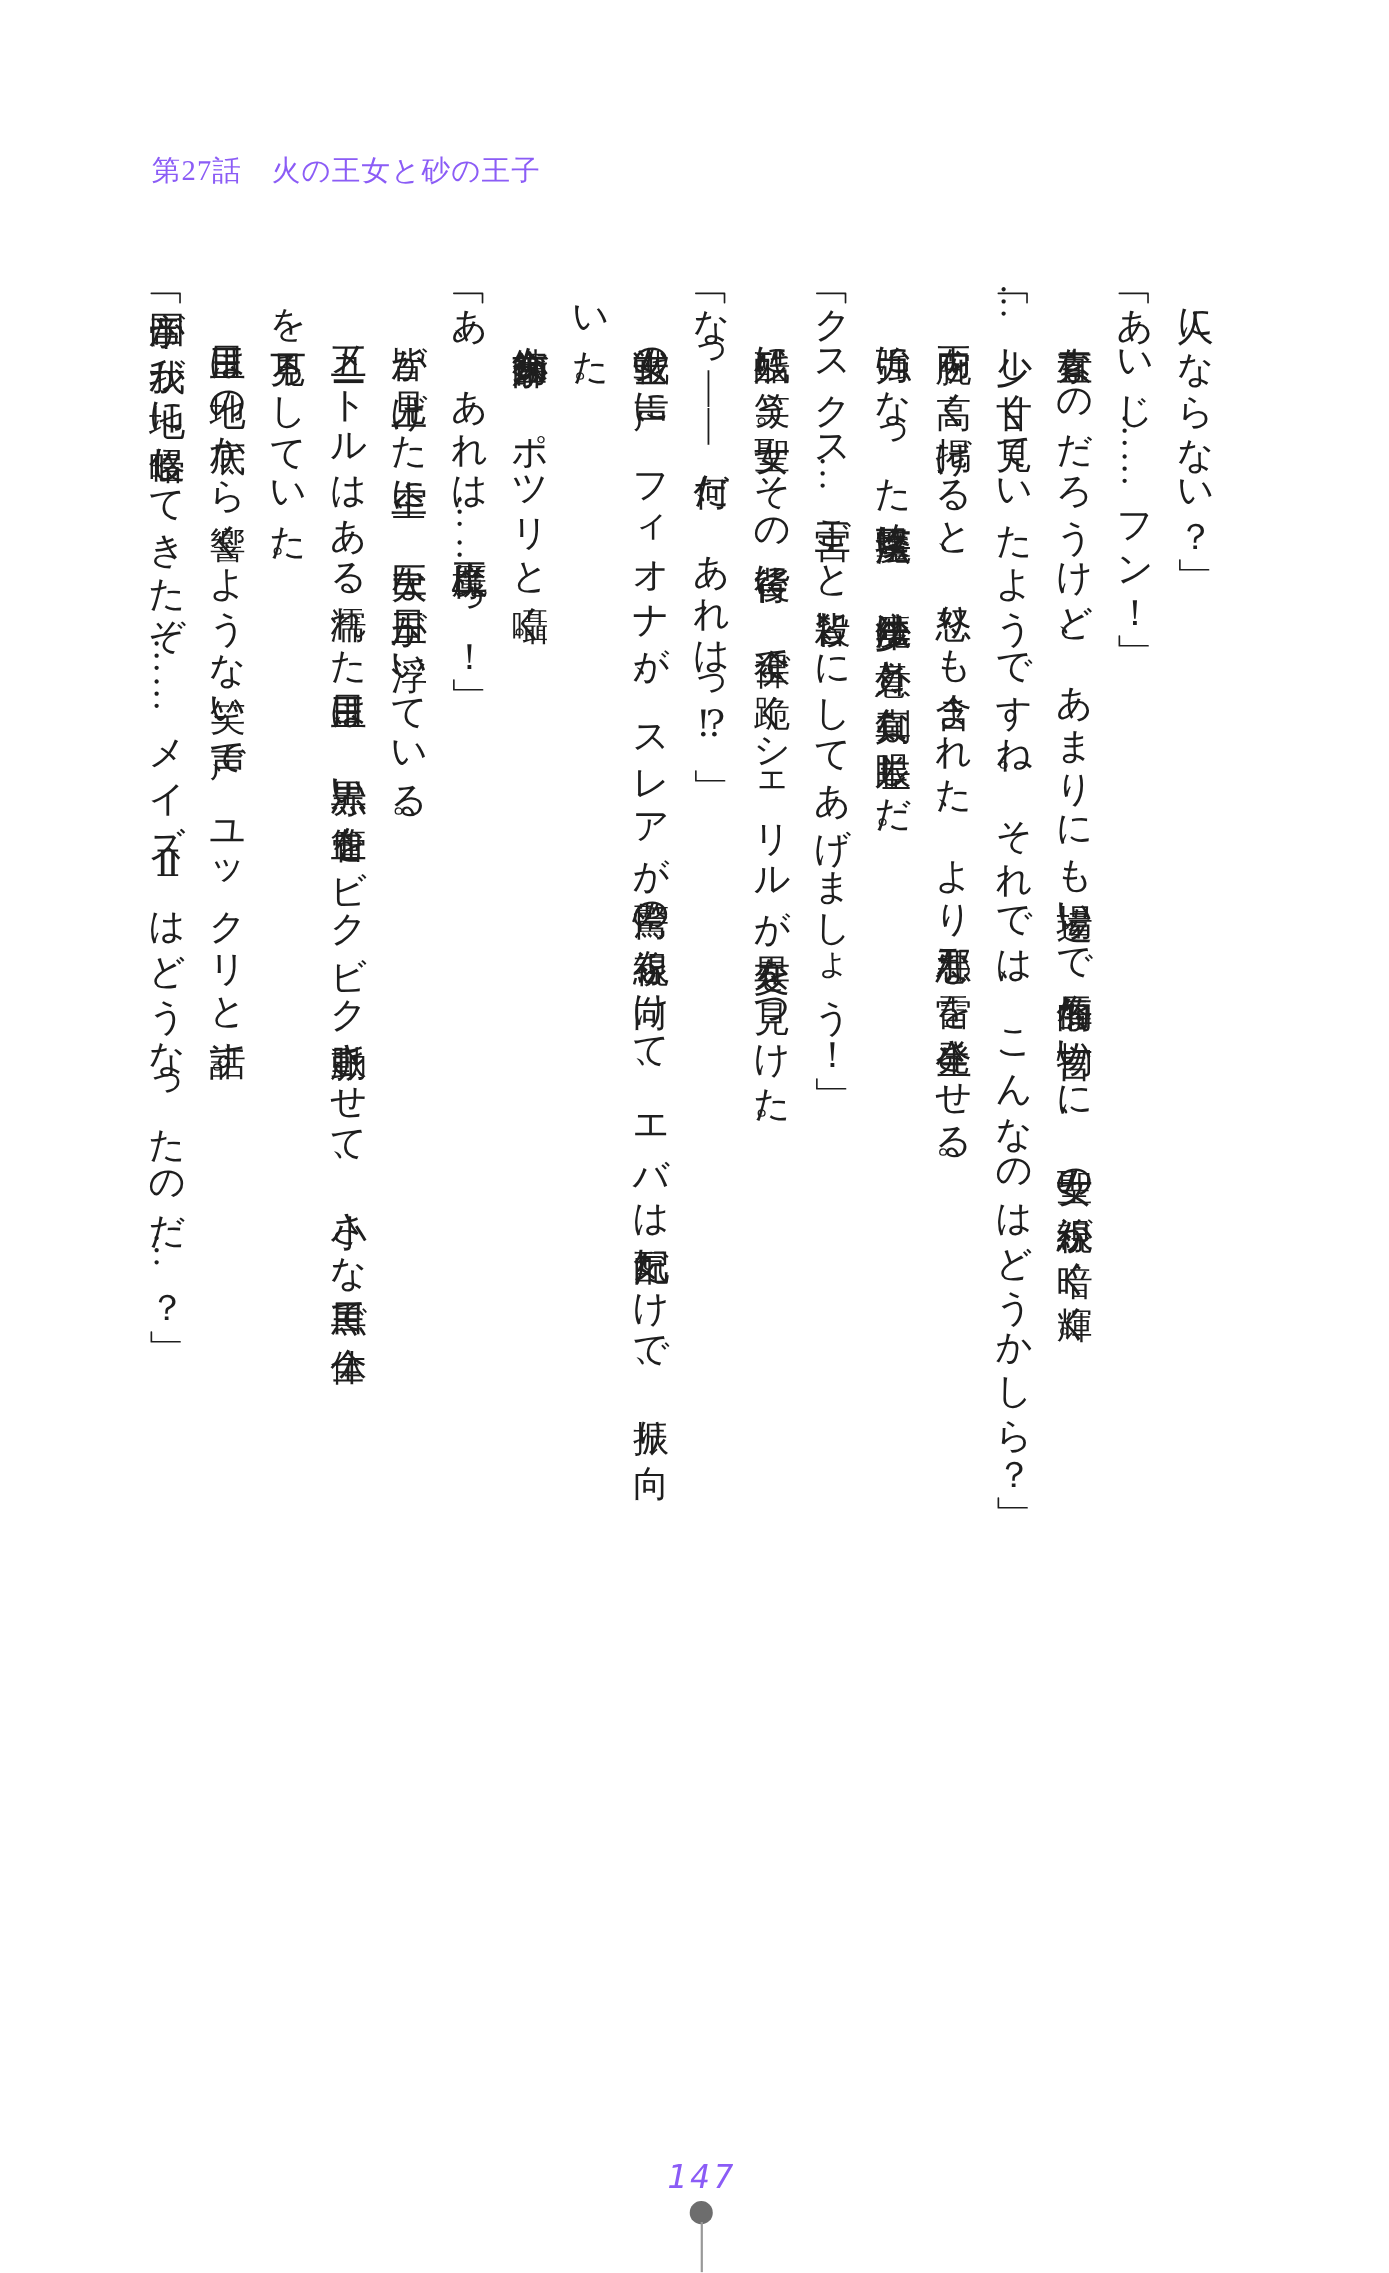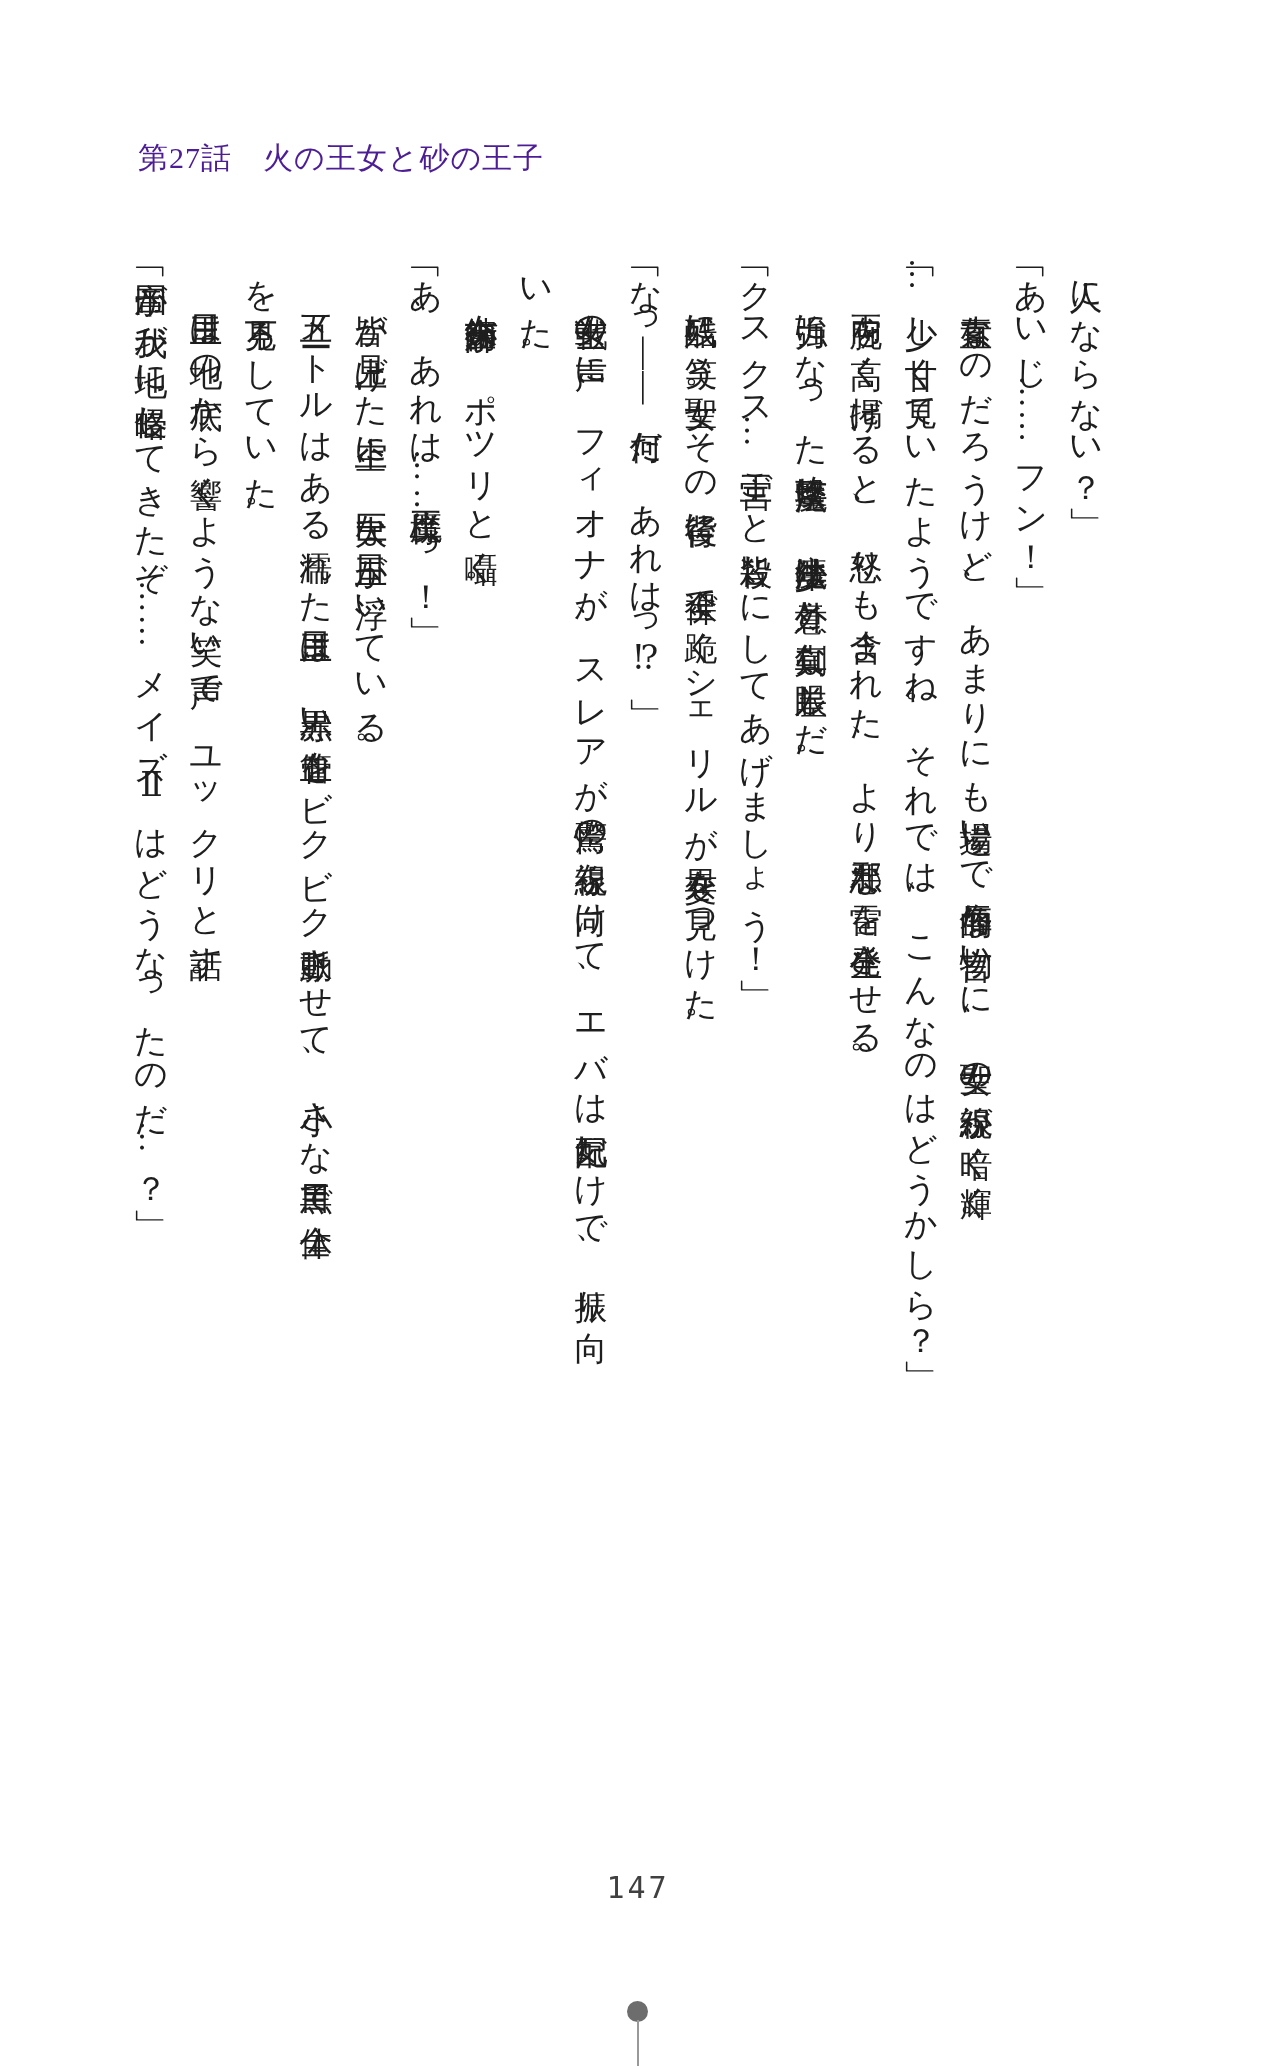--- a/index.html
+++ b/index.html
@@ -13,23 +13,23 @@
     height: 2066px;
     background: #ffffff;
     overflow: hidden;
     font-family: "Liberation Serif", "DejaVu Serif", serif;
     color: #1e1e1e;
   }
   .chapter-header {
     position: absolute;
     left: 138px;
     top: 138px;
-    font-size: 30px;
+    font-size: 26px;
     letter-spacing: 1px;
-    color: #4c1d95;
+    color: #8b5cf6;
     white-space: nowrap;
   }
   .body-text {
     position: absolute;
     top: 256px;
     right: 150px;
     width: 992px;
     height: 1400px;
     writing-mode: vertical-rl;
     text-orientation: mixed;
@@ -41,27 +41,28 @@
     line-height: 55px;      
     white-space: nowrap;
     margin: 0;
   }
   .body-text .line.indent {
     text-indent: 1em;       
   }
   .page-number {
     position: absolute;
     left: 638px;
-    top: 1870px;
+    top: 1962px;
     transform: translateX(-50%);
     font-family: "DejaVu Sans Mono", "Liberation Mono", monospace;
     font-size: 30px;
     font-weight: 400;
     letter-spacing: 3px;
-    color: #404040;
+    color: #8b5cf6;
+    font-style: italic;
   }
   .ornament-dot {
     position: absolute;
     left: 627px;
     top: 2001px;
     width: 21px;
     height: 21px;
     border-radius: 50%;
     background: #6d6d6d;
   }

